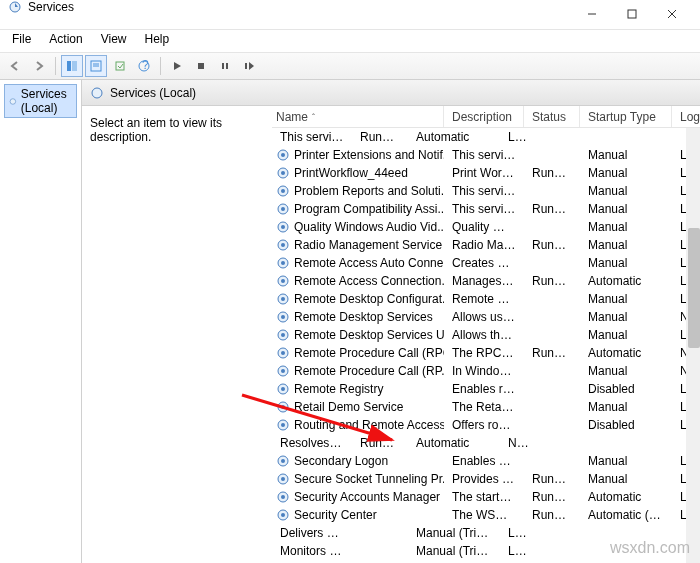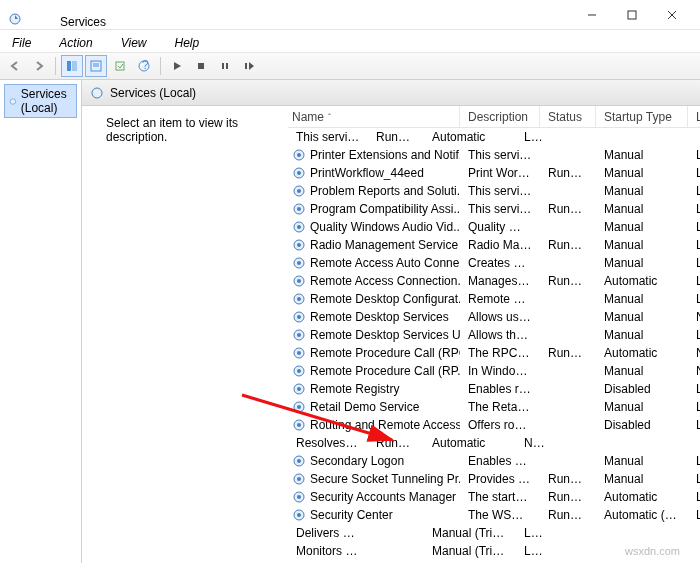--- a/index.html
+++ b/index.html
@@ -1,34 +1,34 @@
 <!DOCTYPE html>
 <html><head>
   <meta charset="utf-8">
   <style>
     * { box-sizing: border-box; margin: 0; padding: 0; font-family: "Segoe UI", Tahoma, sans-serif; font-size: 12px; }
     body { width: 700px; height: 563px; background: #fff; overflow: hidden; position: relative; }
-    .titlebar { height: 30px; display: flex; align-items: flex-end; padding: 0 8px; border-bottom: 1px solid #e5e5e5; gap: 32px; }
+    .titlebar { height: 30px; display: flex; align-items: flex-start; padding: 0 8px; border-bottom: 1px solid #e5e5e5; }
     .titlebar .icon { margin-right: 6px; }
     .titlebar .title { flex: 1; }
     .winbtns { display: flex; gap: 0; }
     .winbtn { width: 40px; height: 28px; display: flex; align-items: center; justify-content: center; }
-    .menubar { height: 22px; display: flex; align-items: flex-end; padding: 0 4px; gap: 12px; font-style: italic; }
+    .menubar { height: 22px; display: flex; align-items: flex-start; padding: 0 4px; gap: 2px; }
     .menubar span { padding: 2px 8px; }
     .toolbar { height: 28px; display: flex; align-items: center; padding: 0 4px; gap: 2px; border-top: 1px solid #e5e5e5; border-bottom: 1px solid #d0d0d0; background: linear-gradient(#fafafa,#f0f0f0); }
     .toolbar .tb { width: 22px; height: 22px; display: flex; align-items: center; justify-content: center; border: 1px solid transparent; }
     .toolbar .tb.active { border: 1px solid #8bb2e0; background: #e3efff; }
     .toolbar .sep { width: 1px; height: 18px; background: #ccc; margin: 0 3px; }
     .main { display: flex; height: calc(563px - 30px - 22px - 28px); }
     .tree { width: 130px; border-right: 1px solid #d0d0d0; padding: 4px; background: #fff; }
     .tree .node { padding: 2px 4px; background: #d0e4ff; border: 1px solid #8bb2e0; display: inline-flex; align-items: center; gap: 4px; }
     .content { flex: 1; display: flex; flex-direction: column; position: relative; }
     .content-header { height: 26px; background: linear-gradient(#f4f4f4,#e4e4e4); border-bottom: 1px solid #d0d0d0; display: flex; align-items: center; padding: 0 8px; gap: 6px; }
     .content-body { flex: 1; display: flex; overflow: hidden; }
-    .desc-pane { width: 190px; padding: 10px 8px; margin-left: 16px; }
+    .desc-pane { width: 190px; padding: 10px 8px; }
     .list-pane { flex: 1; overflow: hidden; position: relative; }
     .list-header { display: flex; height: 22px; background: #fff; border-bottom: 1px solid #e5e5e5; position: sticky; top: 0; }
     .list-header .col { padding: 3px 8px; border-right: 1px solid #e8e8e8; color: #444; display: flex; align-items: center; gap: 4px; }
     .rows { overflow: hidden; }
     .row { display: flex; height: 18px; align-items: center; }
     .row .cell { padding: 0 8px; white-space: nowrap; overflow: hidden; text-overflow: ellipsis; }
     .c-name { width: 172px; display: flex; align-items: center; gap: 4px; padding-left: 4px !important; }
     .c-desc { width: 80px; }
     .c-stat { width: 56px; }
     .c-type { width: 92px; }
@@ -482,13 +482,13 @@
       <defs>
           <marker id="ah" markerWidth="10" markerHeight="10" refX="8" refY="3" orient="auto">
             <path d="M0,0 L0,6 L9,3 Z" fill="#e11"></path>
           </marker>
         </defs>
       <line x1="10" y1="5" x2="160" y2="50" stroke="#e11" stroke-width="3" marker-end="url(#ah)"></line>
     </svg>
   </div>
 </div>
 
-<div style="position:absolute;right:20px;bottom:6px;color:#bbb;font-size:11px;">wsxdn.com</div>
+<div style="position:absolute;right:10px;bottom:6px;color:#bbb;font-size:16px;">wsxdn.com</div>
 
 </body></html>

